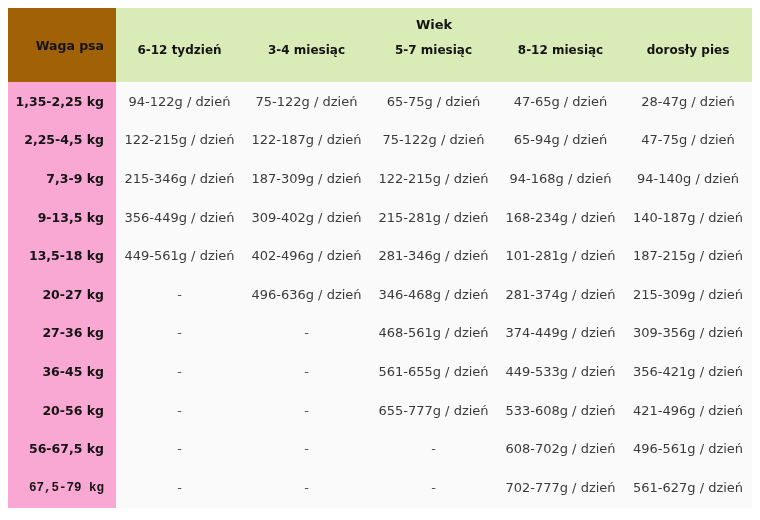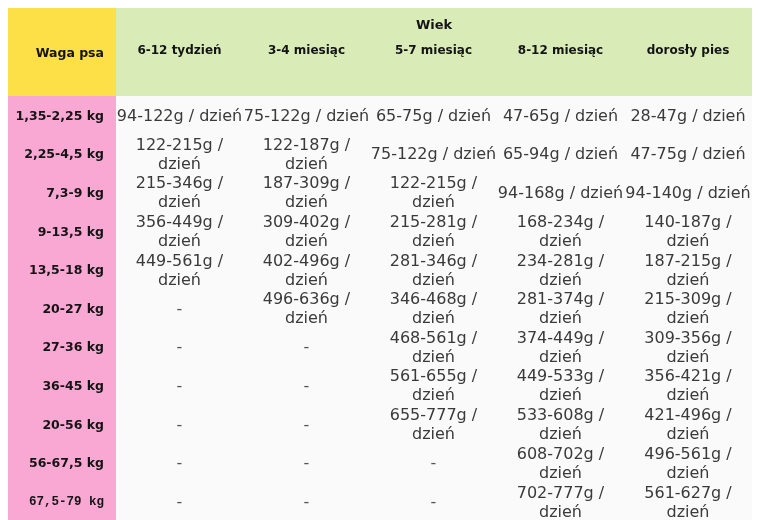--- a/index.html
+++ b/index.html
@@ -29,21 +29,21 @@
   }
 
   th, td {
     border: 0;
     padding: 0;
     vertical-align: middle;
   }
 
   
   .cell-weight-head {
-    background: #fde047;
+    background: #a16207;
     font-size: 12.5px;
     font-weight: bold;
     color: #141414;
     text-align: right;
     padding: 0 12px 0 6px;
     height: 60px;
     vertical-align: middle;
     width: 108px;
   }
 
@@ -56,39 +56,39 @@
     padding-bottom: 2px;
   }
 
   .cell-age-head {
     background: #d9ecb8;
     font-size: 12px;
     font-weight: bold;
     color: #141414;
     text-align: center;
     height: 27px;
-    padding-bottom: 26px;
+    padding-bottom: 12px;
     vertical-align: top;
   }
 
   
   .cell-weight {
     background: #f9a8d4;
     font-size: 12.5px;
     font-weight: bold;
     color: #141414;
     text-align: right;
     padding: 0 12px 0 6px;
     height: 38.6px;
     width: 108px;
   }
 
   .cell-value {
     background: #fafafa;
-    font-size: 16px;
+    font-size: 13px;
     font-weight: normal;
     color: #3a3a3a;
     text-align: center;
     height: 38.6px;
   }
 
   .cell-value.dash {
     color: #555555;
   }
 
@@ -154,21 +154,21 @@
         <td class="cell-value">309-402g / dzień</td>
         <td class="cell-value">215-281g / dzień</td>
         <td class="cell-value">168-234g / dzień</td>
         <td class="cell-value">140-187g / dzień</td>
       </tr>
       <tr class="body-row">
         <th class="cell-weight">13,5-18 kg</th>
         <td class="cell-value">449-561g / dzień</td>
         <td class="cell-value">402-496g / dzień</td>
         <td class="cell-value">281-346g / dzień</td>
-        <td class="cell-value">234-281g / dzień</td>
+        <td class="cell-value">101-281g / dzień</td>
         <td class="cell-value">187-215g / dzień</td>
       </tr>
       <tr class="body-row">
         <th class="cell-weight">20-27 kg</th>
         <td class="cell-value dash">-</td>
         <td class="cell-value">496-636g / dzień</td>
         <td class="cell-value">346-468g / dzień</td>
         <td class="cell-value">281-374g / dzień</td>
         <td class="cell-value">215-309g / dzień</td>
       </tr>

